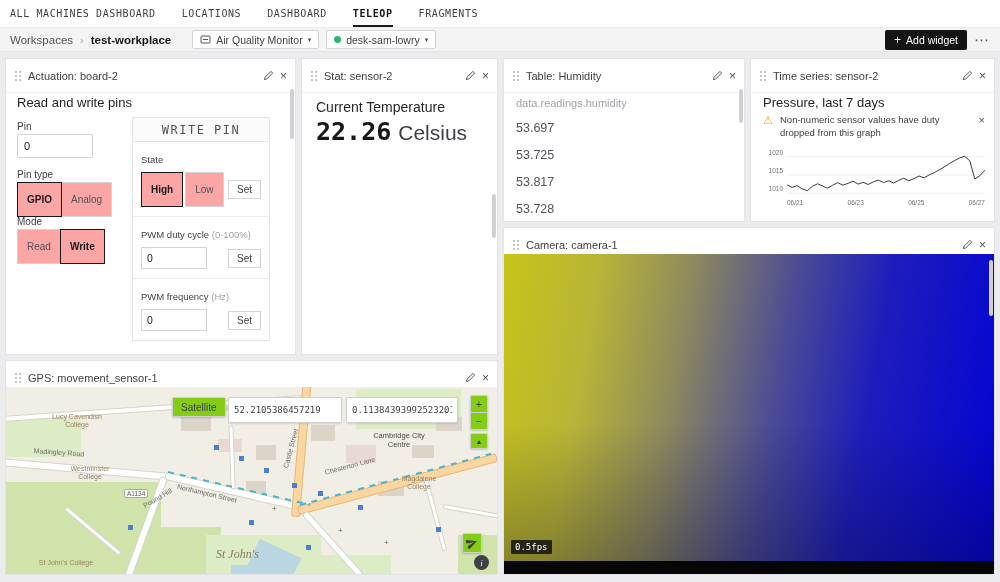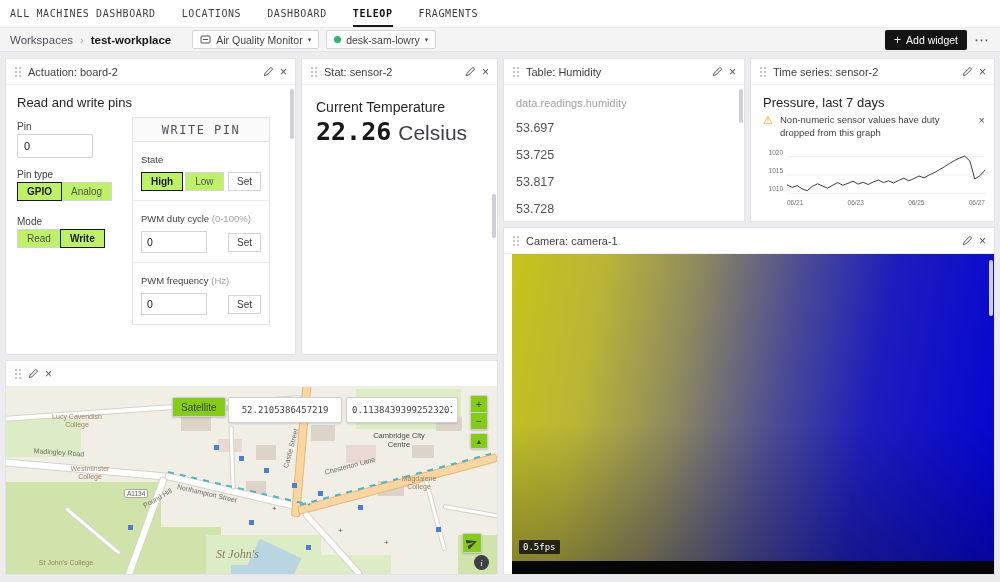--- a/index.html
+++ b/index.html
@@ -19,39 +19,39 @@
   .dd { display:flex; align-items:center; gap:5px; height:19px; background:#fff; border:1px solid #d4d4d8; border-radius:2px; padding:0 7px; font-size:10.5px; color:#3f3f46; cursor:pointer; font-family:inherit; }
   .dd .caret { font-size:7px; color:#52525b; }
   .dot { width:7px; height:7px; border-radius:50%; background:#2bb673; }
   .spacer { flex:1; }
   .addw { display:flex; align-items:center; gap:5px; height:20px; background:#141414; color:#fff; border:none; border-radius:2px; padding:0 9px; font-size:10.5px; cursor:pointer; font-family:inherit; }
   .addw .plus { font-size:12px; line-height:1; }
   .more { background:none; border:none; font-size:15px; color:#52525b; cursor:pointer; letter-spacing:1px; }
 
   
   .card { position:absolute; background:#fff; border:1px solid #e3e3e6; }
-  .card-h { height:26px; display:flex; align-items:center; gap:6px; padding:0 8px; border-bottom:1px solid #f0f0f2; }
+  .card-h { height:34px; display:flex; align-items:center; gap:6px; padding:0 8px; border-bottom:1px solid #f0f0f2; }
   .card-h .title { font-size:11px; color:#3f3f46; flex:1; white-space:nowrap; overflow:hidden; }
   .grip { cursor:grab; display:flex; }
   .hbtn { background:none; border:none; cursor:pointer; color:#52525b; font-size:12px; line-height:1; display:flex; align-items:center; }
   .vscroll { position:absolute; width:4px; right:1px; background:#cfcfd4; border-radius:2px; }
 
   #card-actuation { left:5px; top:58px; width:291px; height:297px; }
   #card-stat      { left:301px; top:58px; width:197px; height:297px; }
   #card-table     { left:503px; top:58px; width:242px; height:164px; }
   #card-ts        { left:750px; top:58px; width:245px; height:164px; }
   #card-camera    { left:503px; top:227px; width:492px; height:348px; }
   #card-gps       { left:5px;  top:360px; width:493px; height:215px; }
 
   
   .act-heading { position:absolute; left:11px; top:36px; font-size:13px; color:#1f1f23; }
   .flabel { position:absolute; font-size:10px; color:#3f3f46; }
   .tinput { border:1px solid #d4d4d8; border-radius:1px; font-size:11px; color:#18181b; padding:0 6px; height:24px; }
   .seg { position:absolute; display:flex; }
-  .seg-btn { font-size:10px; padding:3px 9px; border:1px solid #d4d4d8; background:#bef264; color:#52525b; cursor:pointer; font-family:inherit; }
+  .seg-btn { font-size:10px; padding:11px 9px; border:1px solid #d4d4d8; background:#fca5a5; color:#52525b; cursor:pointer; font-family:inherit; }
   .seg-btn + .seg-btn { margin-left:-1px; }
   .seg-btn.sel { border-color:#18181b; color:#18181b; font-weight:700; position:relative; z-index:1; }
   .panel { position:absolute; left:126px; top:58px; width:138px; border:1px solid #e4e4e7; }
   .panel-h { height:24px; background:#fafafa; border-bottom:1px solid #e4e4e7; display:flex; align-items:center; justify-content:center; font-family:"DejaVu Sans Mono", monospace; font-size:12px; letter-spacing:1.5px; color:#52525b; }
   .psec { padding:7px 8px 9px 8px; }
   .psec + .psec { border-top:1px solid #ececee; }
   .psec .plab { font-size:9.5px; color:#3f3f46; }
   .psec .punit { color:#a1a1aa; }
   .prow { display:flex; align-items:center; margin-top:5px; gap:3px; }
   .set-btn { font-size:10px; padding:3px 8px; border:1px solid #d4d4d8; background:#fff; color:#3f3f46; cursor:pointer; margin-left:auto; font-family:inherit; }
@@ -70,21 +70,21 @@
   
   .ts-heading { position:absolute; left:12px; top:36px; font-size:13px; color:#1f1f23; }
   .warn-icon { position:absolute; left:12px; top:55px; font-size:11px; color:#f59e0b; }
   .warn-text { position:absolute; left:29px; top:55px; width:168px; font-size:9.5px; line-height:12.5px; color:#3f3f46; }
   .warn-close { position:absolute; right:9px; top:55px; background:none; border:none; font-size:11px; color:#52525b; cursor:pointer; }
   .yl { position:absolute; left:8px; width:24px; text-align:right; font-size:6.5px; color:#71717a; }
   #ts-chart { position:absolute; left:36px; top:92px; }
   .xlabels { position:absolute; left:36px; top:140px; width:198px; display:flex; justify-content:space-between; font-size:6.5px; color:#71717a; }
 
   
-  .cam-body { position:absolute; left:0; top:26px; right:0; bottom:0;margin-left:8px; }
+  .cam-body { position:absolute; left:0; top:26px; right:0; bottom:0; }
   .cam-img { position:absolute; left:0; top:0; right:0; bottom:13px;
     background:
       linear-gradient(to bottom, rgba(0,0,0,0) 55%, rgba(10,10,30,.30) 100%),
       linear-gradient(100deg, #c6c41a 0%, #b9b437 18%, #8e8a5e 35%, #4a4a96 55%, #1d1dbd 72%, #0202d6 100%);
   }
   .cam-strip { position:absolute; left:0; bottom:0; right:0; height:13px; background:#060606; }
   .fps { position:absolute; left:7px; bottom:20px; background:rgba(15,15,15,.82); color:#fff; font-family:"DejaVu Sans Mono", monospace; font-size:9px; padding:2px 4px; border-radius:1px; }
 
   
   .map { position:absolute; left:0; top:26px; right:0; bottom:0; background:#f1eee6; overflow:hidden; cursor:grab; }
@@ -97,21 +97,21 @@
   .road.orange { background:#fcd6a0; box-shadow:0 0 0 1px #e3b877; }
   .cycle { position:absolute; height:2px; transform-origin:0 50%; background:repeating-linear-gradient(90deg, #4fb6c9 0 6px, transparent 6px 12px); }
   .mk { position:absolute; width:5px; height:5px; background:#4a7fd4; }
   .cross { position:absolute; font-size:8px; color:#5a5a55; line-height:1; }
   .mlabel { position:absolute; font-size:7px; color:#6e6e66; white-space:nowrap; transform-origin:0 0; }
   .mcollege { position:absolute; font-size:7px; line-height:8px; color:#9b8360; text-align:center; }
   .mbadge { position:absolute; font-size:6.5px; color:#5c5c55; background:#fff; border:1px solid #a9a9a0; border-radius:2px; padding:0 2px; }
   .mbig { position:absolute; font-family:"Liberation Serif", serif; font-style:italic; font-size:12px; color:#8b7a5c; }
   .mcity { position:absolute; font-size:7.5px; line-height:9px; color:#4a4a44; text-align:center; }
   .mapbtn { position:absolute; background:#84cc16; border:1px solid #d0d0d4; box-shadow:0 1px 2px rgba(0,0,0,.18); display:flex; align-items:center; justify-content:center; font-size:10px; color:#3f3f46; cursor:pointer; border-radius:2px; font-family:inherit; }
-  .coord { position:absolute; height:20px; background:#fff; border:1px solid #d0d0d4; box-shadow:0 1px 2px rgba(0,0,0,.12); font-family:"DejaVu Sans Mono", monospace; font-size:9px; color:#3f3f46; padding:12px 5px; border-radius:2px;text-align:center; }
+  .coord { position:absolute; height:20px; background:#fff; border:1px solid #d0d0d4; box-shadow:0 1px 2px rgba(0,0,0,.12); font-family:"DejaVu Sans Mono", monospace; font-size:9px; color:#3f3f46; padding:12px 5px; border-radius:2px; }
   .info-btn { position:absolute; width:15px; height:15px; border-radius:50%; background:#3f3f46; color:#fff; border:none; font-family:"Liberation Serif", serif; font-style:italic; font-size:9px; display:flex; align-items:center; justify-content:center; cursor:pointer; }
 </style>
 </head>
 <body>
 
 <header class="topnav">
   <div class="nav-item">ALL MACHINES DASHBOARD</div>
   <div class="nav-item">LOCATIONS</div>
   <div class="nav-item">DASHBOARD</div>
   <div class="nav-item active">TELEOP</div>
@@ -344,20 +344,21 @@
     <span class="grip">
         <svg width="8" height="12" viewBox="0 0 8 12">
           <circle cx="2" cy="2" r="1.1" fill="#b5b5bc"></circle>
           <circle cx="6" cy="2" r="1.1" fill="#b5b5bc"></circle>
           <circle cx="2" cy="6" r="1.1" fill="#b5b5bc"></circle>
           <circle cx="6" cy="6" r="1.1" fill="#b5b5bc"></circle>
           <circle cx="2" cy="10" r="1.1" fill="#b5b5bc"></circle>
           <circle cx="6" cy="10" r="1.1" fill="#b5b5bc"></circle>
         </svg>
       </span>
+    <span class="title">GPS: movement_sensor-1</span>
     <button class="hbtn">
         <svg width="11" height="11" viewBox="0 0 16 16">
           <path d="M2 14 L3 10.5 L11.5 2 L14 4.5 L5.5 13 Z" fill="none" stroke="#52525b" stroke-width="1.4"></path>
         </svg>
       </button>
     <button class="hbtn">×</button>
   </div>
 
   <div class="map">
 

